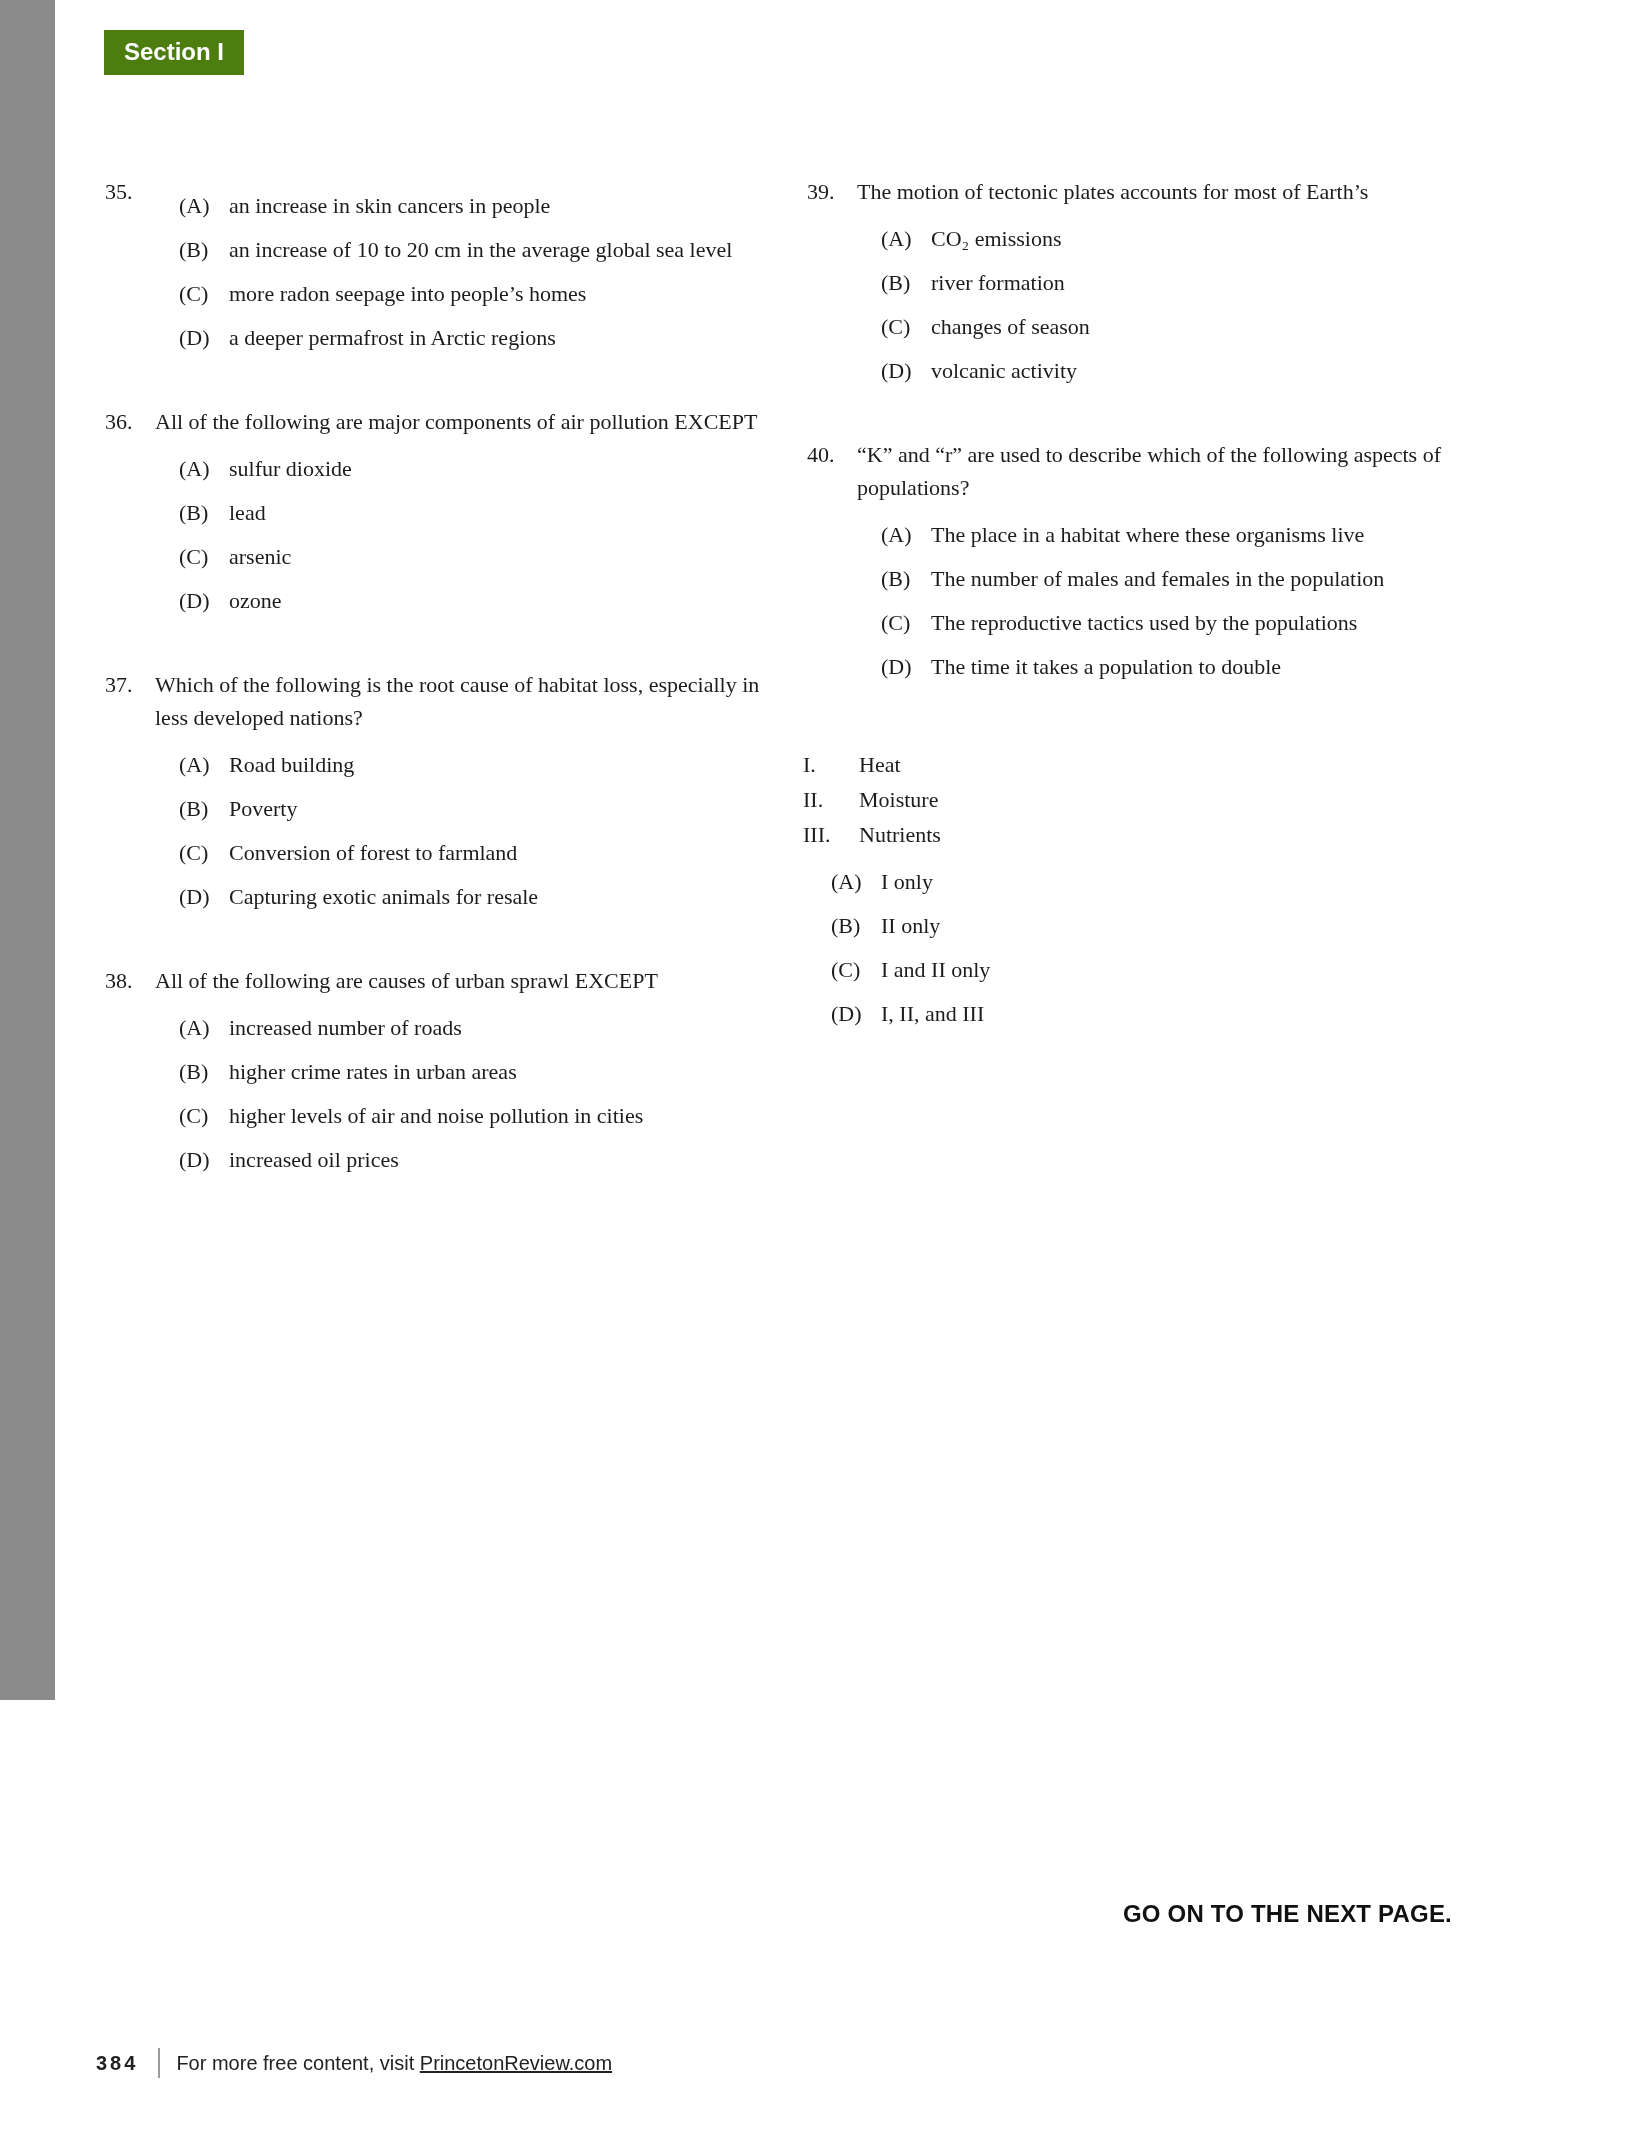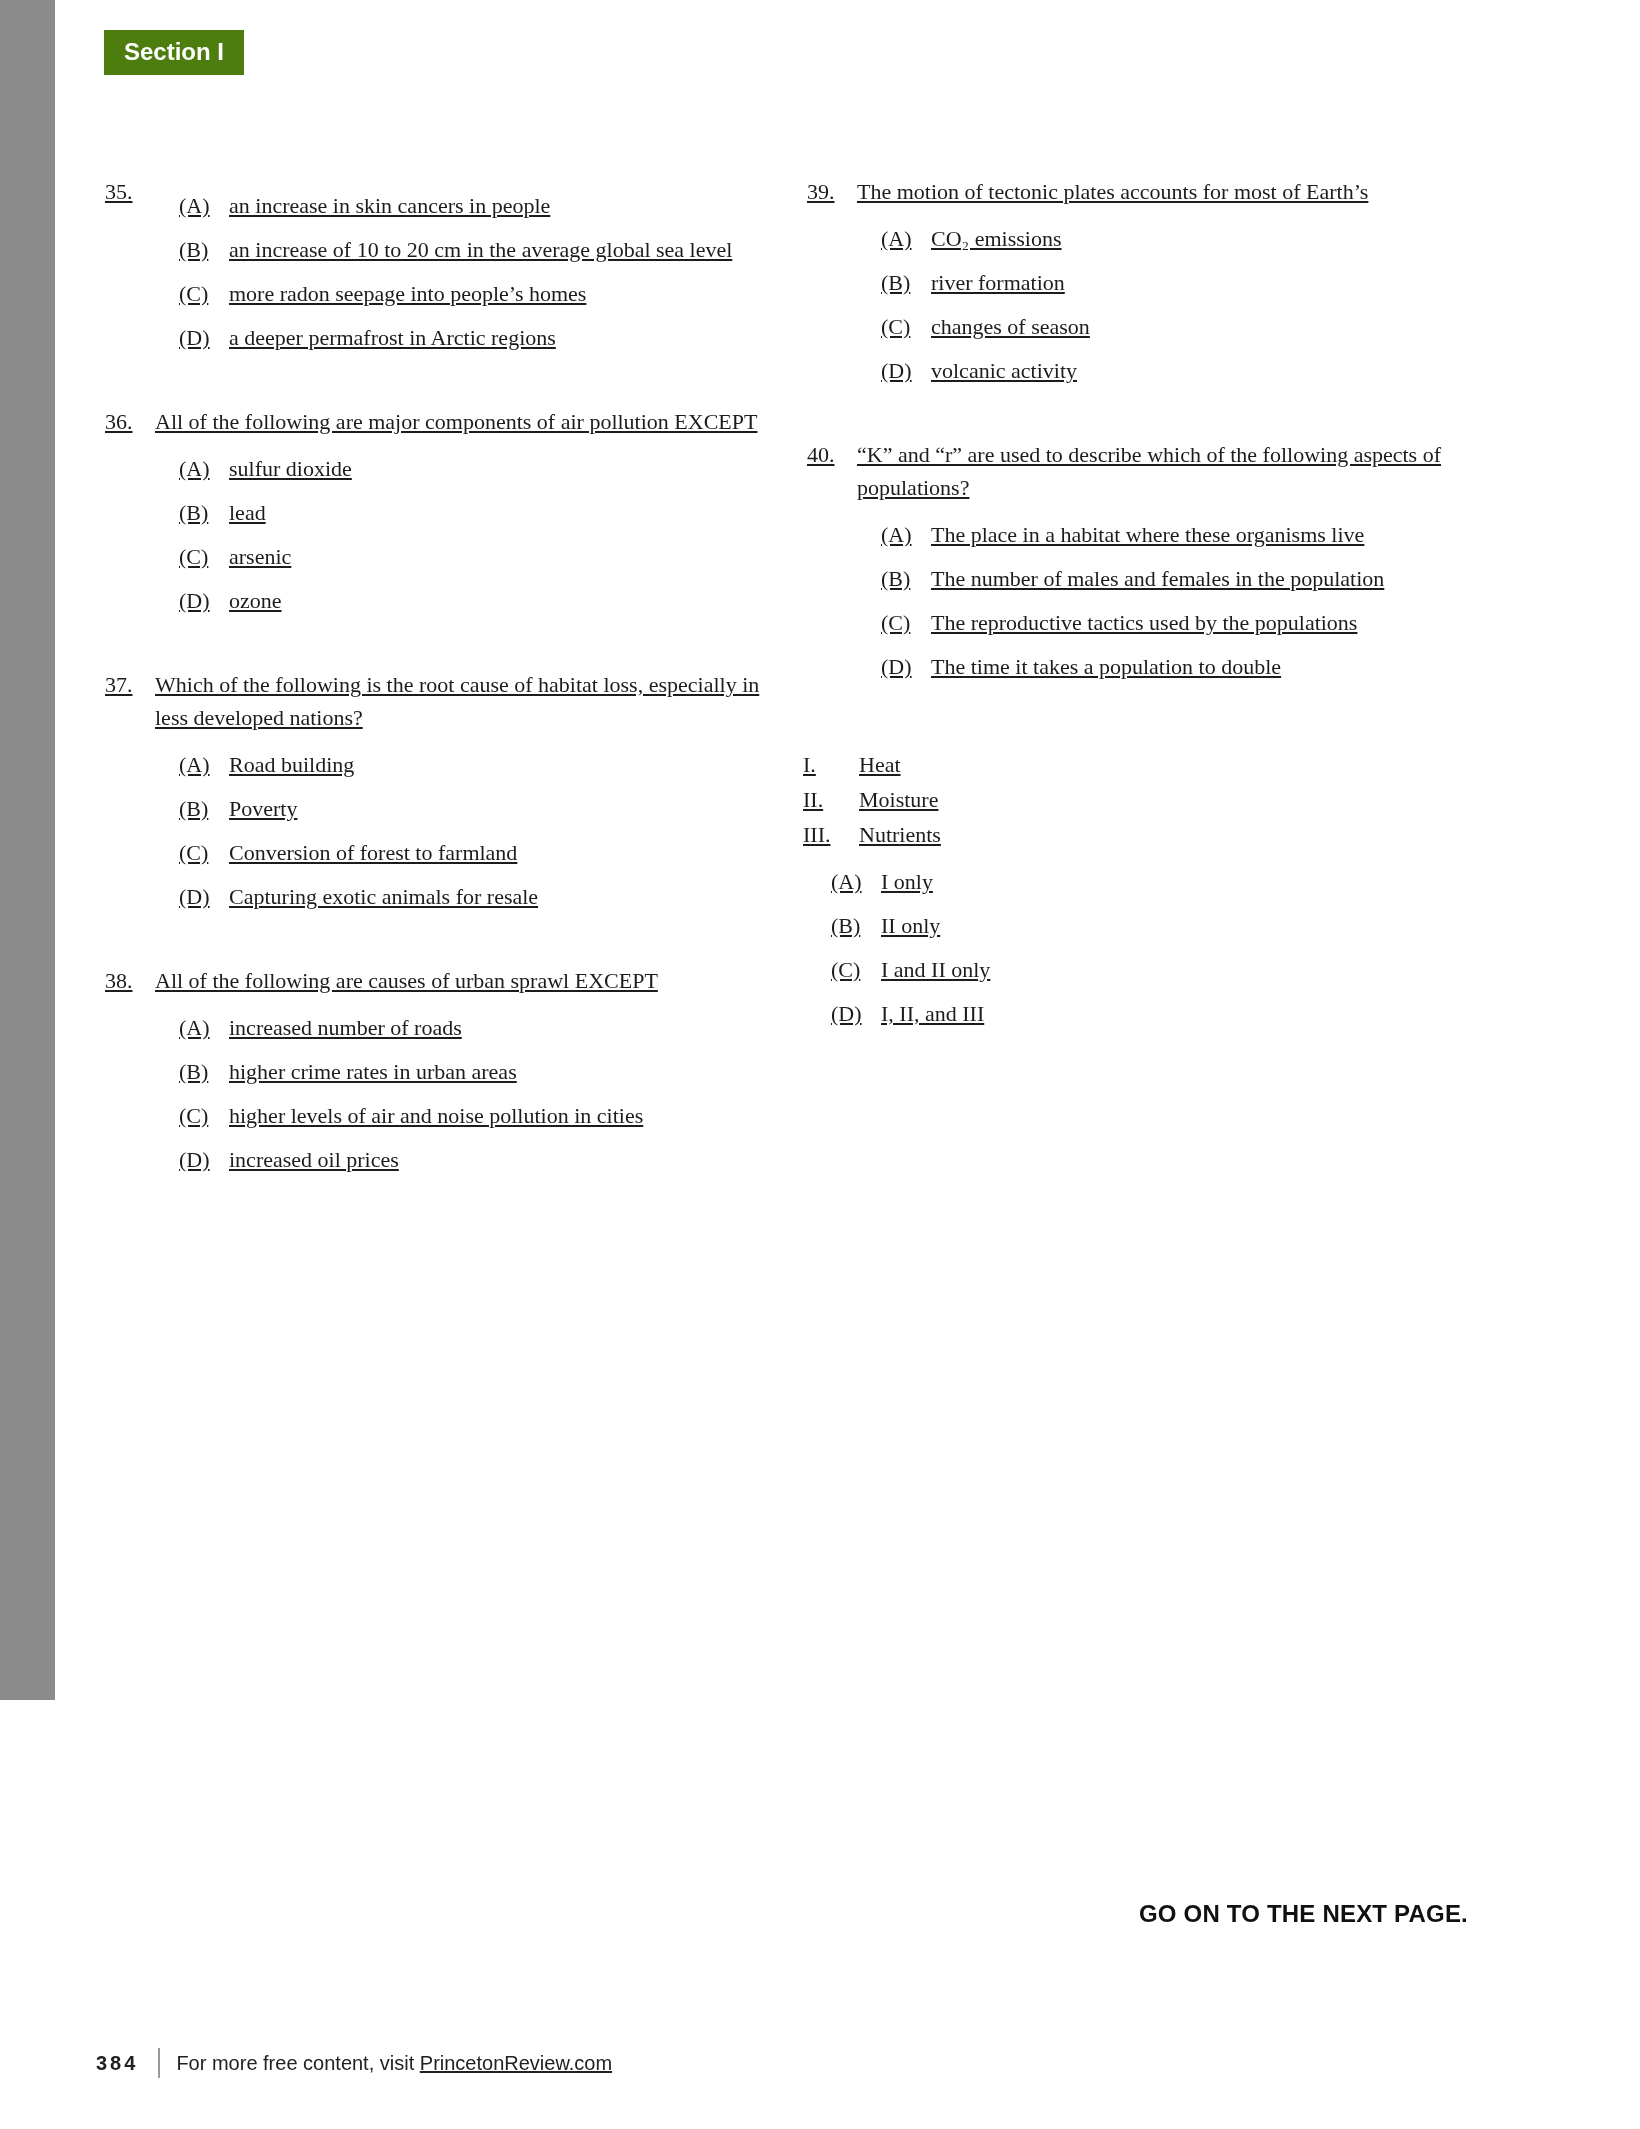--- a/index.html
+++ b/index.html
@@ -39,40 +39,39 @@
     gap: 40px;
   }
   .col { display: flex; flex-direction: column; }
   .col-left  { width: 662px; }
   .col-right { width: 652px; }
   .question {
     display: flex;
     margin-bottom: 40px;
     font-size: 22px;
     line-height: 1.5;
-    text-decoration: underline;
   }
   .qnum {
     width: 50px;
     flex: 0 0 50px;
   }
   .qbody { flex: 1; }
   .choices { margin-top: 14px; margin-left: 24px; }
   .choice {
     display: flex;
     margin-bottom: 11px;
   }
   .clabel { width: 50px; flex: 0 0 50px; }
   .ctext  { flex: 1; }
   .roman-items { margin-top: 14px; margin-left: -4px; }
   .ritem { display: flex; margin-bottom: 2px; }
   .rlabel { width: 56px; flex: 0 0 56px; }
   .go-on {
     position: absolute;
-    right: 172px;
+    right: 188px;
     top: 1900px;
     font-family: "Liberation Sans", sans-serif;
     font-weight: bold;
     font-size: 24px;
     color: #111111;
     letter-spacing: 0.2px;
   }
   .footer {
     position: absolute;
     left: 96px;

